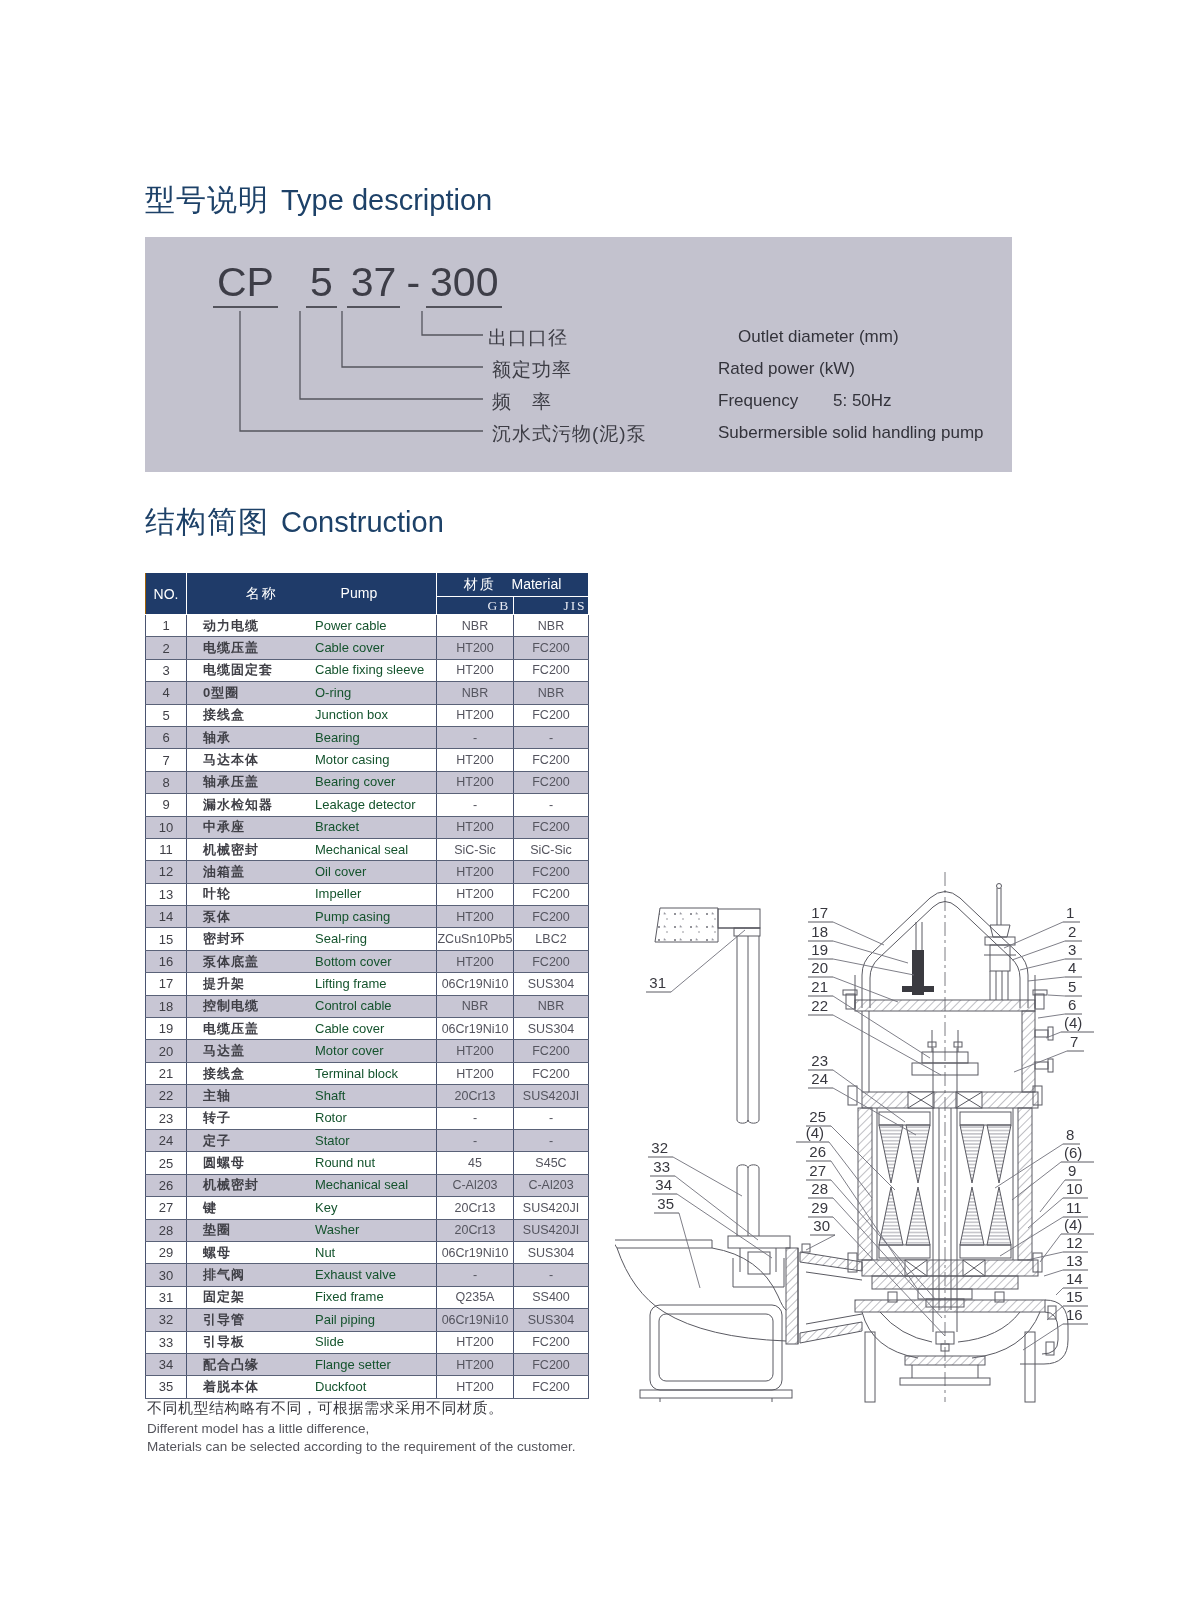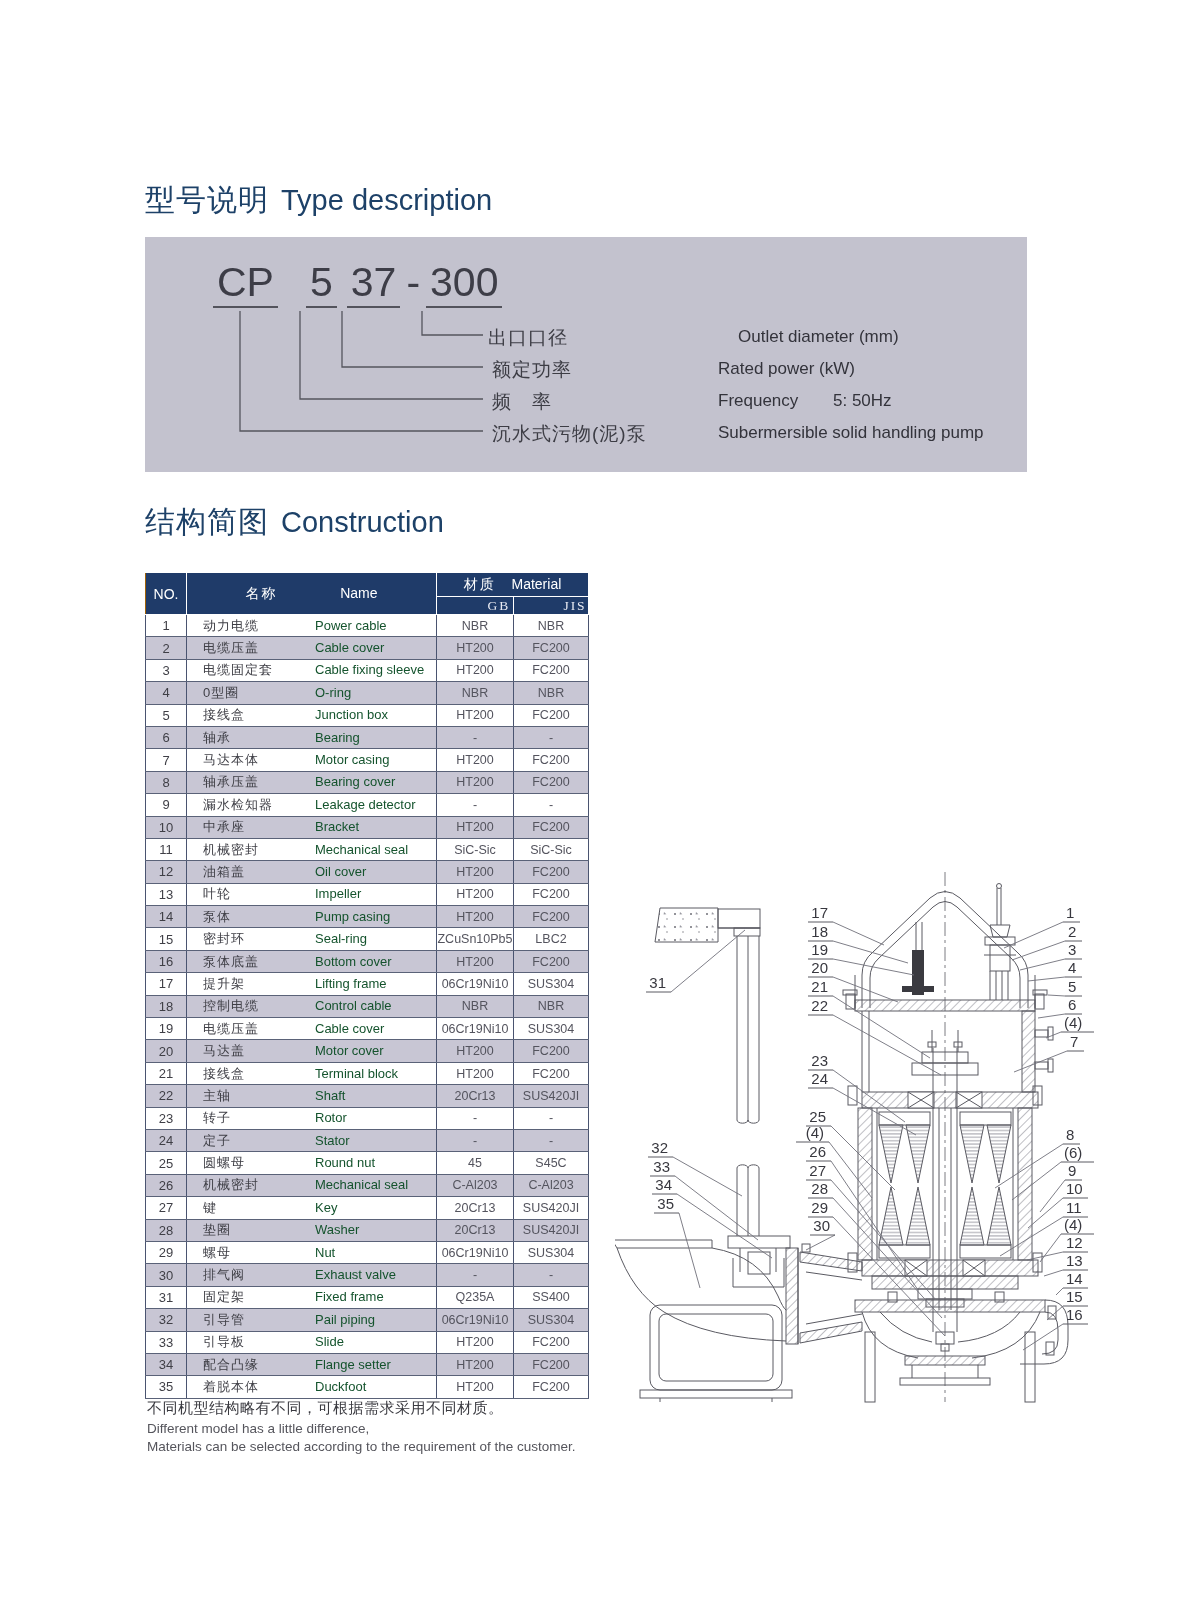--- a/index.html
+++ b/index.html
@@ -7,21 +7,21 @@
     width:1178px;height:1600px;position:relative;overflow:hidden;
     font-family:"Liberation Sans","DejaVu Sans",sans-serif;
     -webkit-font-smoothing:antialiased;
   }
   .abs{position:absolute;}
   
   .sec-title{display:flex;align-items:baseline;gap:12px;color:#1d4168;}
   .sec-title .zh{font-size:30px;letter-spacing:1px;}
   .sec-title .en{font-size:29px;font-weight:500;}
   
-  .panel{background:#c3c2ce;padding-left:15px;}
+  .panel{background:#c3c2ce;}
   .model-row{display:inline-flex;align-items:baseline;font-size:41px;color:#3d3d47;}
   .model-seg{border-bottom:2px solid #53535c;padding:0 4px;}
   .model-dash{padding:0 6px;}
   .panel-zh{font-size:19px;color:#3d3d45;letter-spacing:1px;white-space:pre;}
   .panel-en{font-size:17px;color:#33333b;white-space:pre;}
   
   table.ctab{border-collapse:collapse;table-layout:fixed;width:443px;}
   table.ctab th,table.ctab td{padding:0;margin:0;}
   .ctab thead th{
     background:#1f3b69;color:#ffffff;font-weight:400;
@@ -31,21 +31,21 @@
   .ctab thead tr.h2 th{height:17px;font-family:"Liberation Serif","DejaVu Serif",serif;font-size:13.5px;letter-spacing:2px;color:#e8eaf2;padding-left:48px;}
   .ctab thead th.outer{border-left:1px solid #a16207;margin-left:24px;}
   .ctab tbody td{
     height:21.4px;font-size:13px;color:#3f3f46;
     border-right:1px solid #4a5470;border-bottom:1px solid #5a6278;
     overflow:hidden;white-space:nowrap;
   }
   .ctab tbody tr.shade td{background:#c8c6d4;}
   .ctab tbody td.no{text-align:center;border-left:1px solid #4a5470;}
   .ctab tbody td.mat{text-align:center;color:#54545e;font-size:12.5px;}
-  .ctab tbody td.name .zh{display:inline-block;width:112px;padding-left:16px;letter-spacing:1px;}
+  .ctab tbody td.name .zh{display:inline-block;width:112px;padding-left:16px;letter-spacing:1px;font-weight:bold;}
   .ctab tbody td.name .en{display:inline-block;color:#14532d;text-align:center;}
   .ctab{border:1px solid #39455f;}
   .notes{line-height:1.0;}
   .note-zh{font-size:15px;color:#3a3a40;letter-spacing:0.5px;margin-bottom:7px;}
   .note-en{font-size:13.5px;color:#55555c;margin-top:4px;}
   svg text{font-family:"Liberation Sans","DejaVu Sans",sans-serif;}
 </style>
 </head>
 <body>
 
@@ -98,21 +98,21 @@
       <col style="width:250px">
       <col style="width:77px">
       <col style="width:75px">
   </colgroup>
   <thead>
     <tr class="h1">
       <th rowspan="2" class="outer">NO.</th>
       <th rowspan="2">
         <span style="letter-spacing:2px;">名称</span>
         <span style="display:inline-block;width:55px;"></span>
-        <span>Name</span>
+        <span>Pump</span>
       </th>
       <th colspan="2">
         <span style="font-weight:400;letter-spacing:2px;">材质</span>
         <span style="display:inline-block;width:8px;"></span>
         <span>Material</span>
       </th>
     </tr>
     <tr class="h2">
       <th>GB</th>
       <th>JIS</th>

